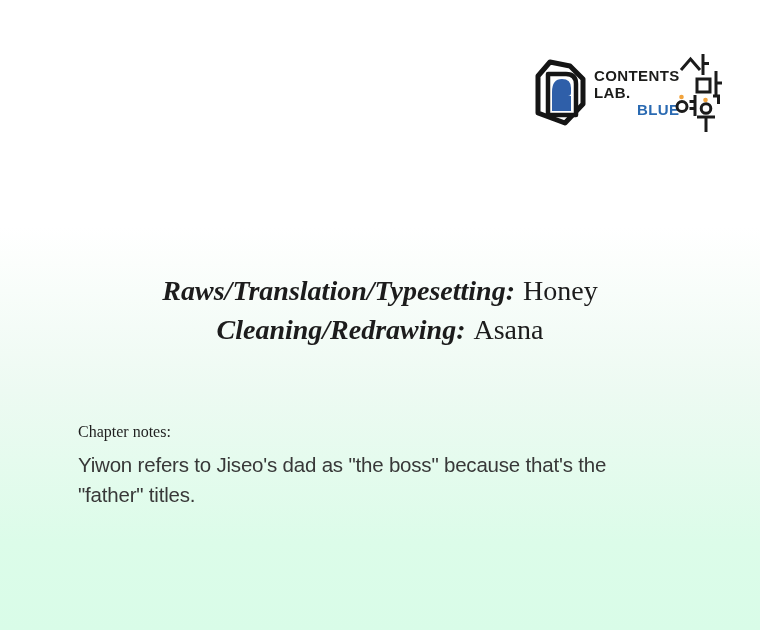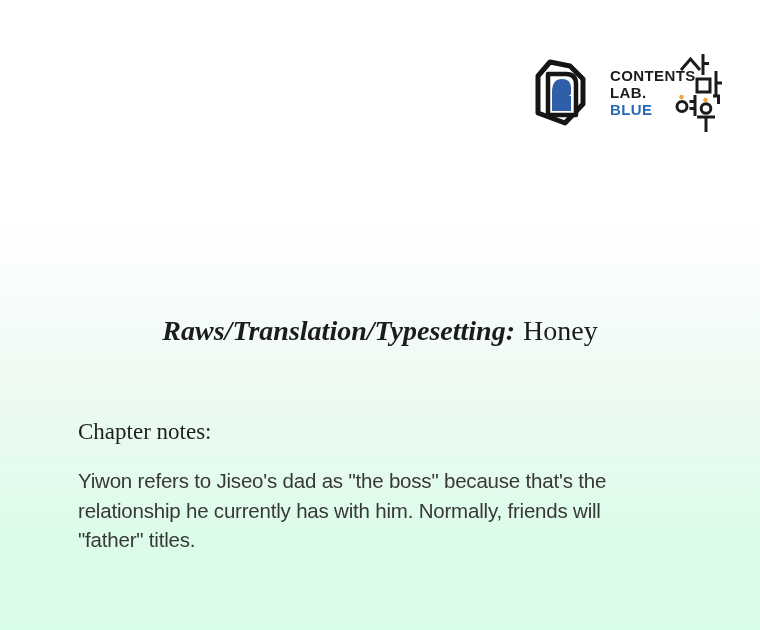--- a/index.html
+++ b/index.html
@@ -7,47 +7,47 @@
     position:relative;
     width:760px;height:630px;
     overflow:hidden;
     background:linear-gradient(to bottom,#ffffff 0%,#ffffff 36%,#edfaf2 62%,#dcfce9 86%,#d9fce8 100%);
     font-family:"Liberation Sans", sans-serif;
   }
 
   
   .clb-logo{
     position:absolute;left:526px;top:58px;
-    display:flex;align-items:center;gap:22px;
+    display:flex;align-items:center;gap:6px;
   }
   .clb-text{display:flex;flex-direction:column;line-height:17px;}
   .clb-line{
     font-family:"Liberation Sans", sans-serif;
     font-weight:bold;font-size:15px;letter-spacing:.4px;color:#1c1c1a;
   }
-  .clb-line.blue{color:#2a6ab2;}
+  .clb-line.blue{color:#2a6ab2;margin-left:43px;}
   .studio-logo{position:absolute;left:671px;top:53px;}
 
   
   .credits{
     position:absolute;left:0;top:271px;width:760px;
     text-align:center;
     font-family:"Liberation Serif", serif;
     color:#1c1c1c;
-    font-size:28px;line-height:39px;margin-top:40px;
+    font-size:28px;line-height:39px;
   }
   .credit-label{font-weight:bold;font-style:italic;margin-right:8px;}
   .credit-value{font-weight:normal;}
 
   
   .notes{position:absolute;left:78px;top:418px;width:625px;color:#353535;}
   .notes-heading{
     font-family:"Liberation Serif", serif;
-    font-size:23px;line-height:28px;color:#1f1f1f;
-    margin-bottom:20px;
+    font-size:16px;line-height:28px;color:#1f1f1f;
+    margin-bottom:4px;
   }
   .notes-line{
     font-family:Liberation Sans, sans-serif;
     font-size:20.5px;line-height:29.5px;letter-spacing:-0.2px;
     color:#383838;
   }
 </style>
 </head>
 <body>
 
@@ -90,22 +90,24 @@
     <g fill="#f2a33c">
       <circle cx="10.5" cy="44" r="2.3"></circle>
       <circle cx="34.5" cy="47" r="2.3"></circle>
     </g>
   </svg>
 
   <div class="credits">
     <div class="credit-line">
       <span class="credit-label">Raws/Translation/Typesetting:</span><span class="credit-value">Honey</span>
     </div>
+    <div class="credit-line">
+      <span class="credit-label">Cleaning/Redrawing:</span><span class="credit-value">Asana</span>
+    </div>
   </div>
 
   <div class="notes">
     <div class="notes-heading">Chapter notes:</div>
     <div class="notes-line">Yiwon refers to Jiseo's dad as "the boss" because that's the</div>
-    <div class="notes-line">relationship he currently has with him. Normally, friends will</div>
     <div class="notes-line">"father" titles.</div>
   </div>
 
 </div>
 
 </body></html>

